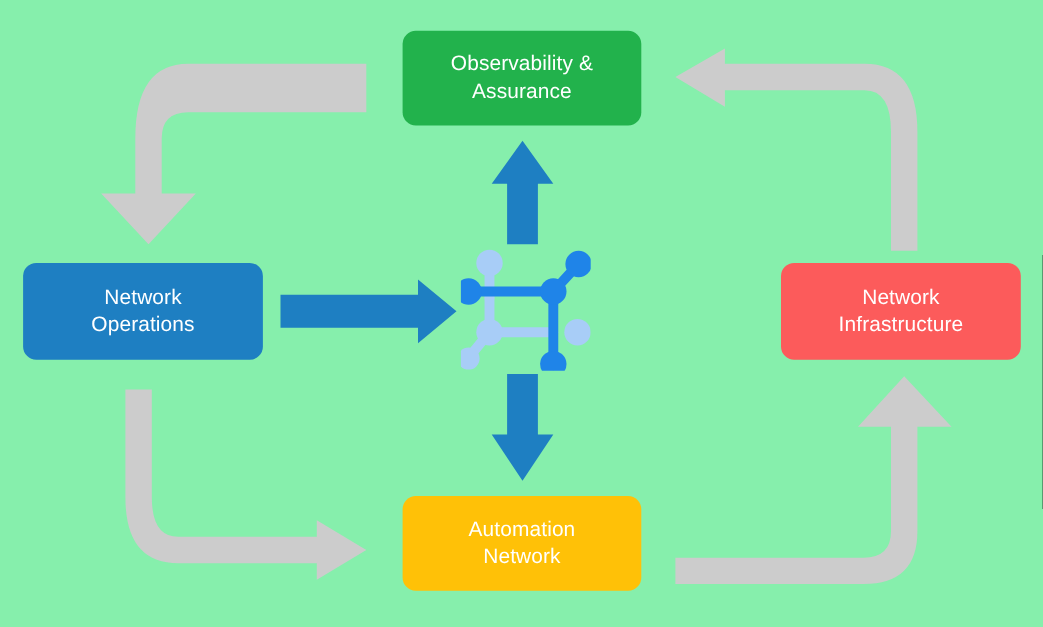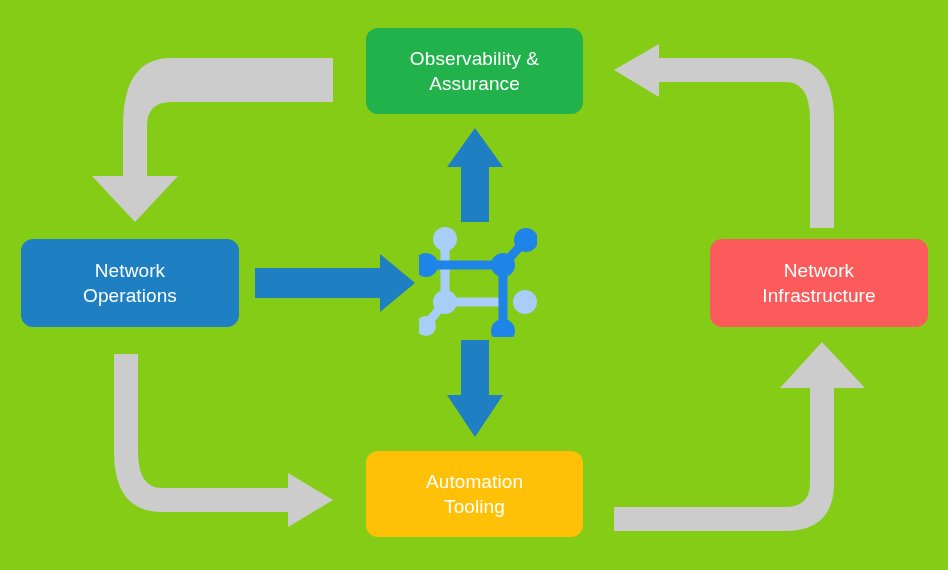--- a/index.html
+++ b/index.html
@@ -4,21 +4,21 @@
 <style>
   html, body {
     margin: 0;
     padding: 0;
     background: #000000;
   }
   #canvas {
     position: relative;
     width: 948px;
     height: 570px;
-    background: #84cc16;
+    background: #86efac;
     overflow: hidden;
     font-family: "Liberation Sans", sans-serif;
   }
   .node-box {
     position: absolute;
     border-radius: 12px;
     display: flex;
     align-items: center;
     justify-content: center;
     text-align: center;
@@ -139,15 +139,15 @@
   <div class="node-box" id="box-observability">Observability &amp;
 Assurance</div>
 
   <div class="node-box" id="box-operations">Network
 Operations</div>
 
   <div class="node-box" id="box-infrastructure">Network
 Infrastructure</div>
 
   <div class="node-box" id="box-automation">Automation
-Tooling</div>
+Network</div>
 
 </div>
 
 </body></html>

